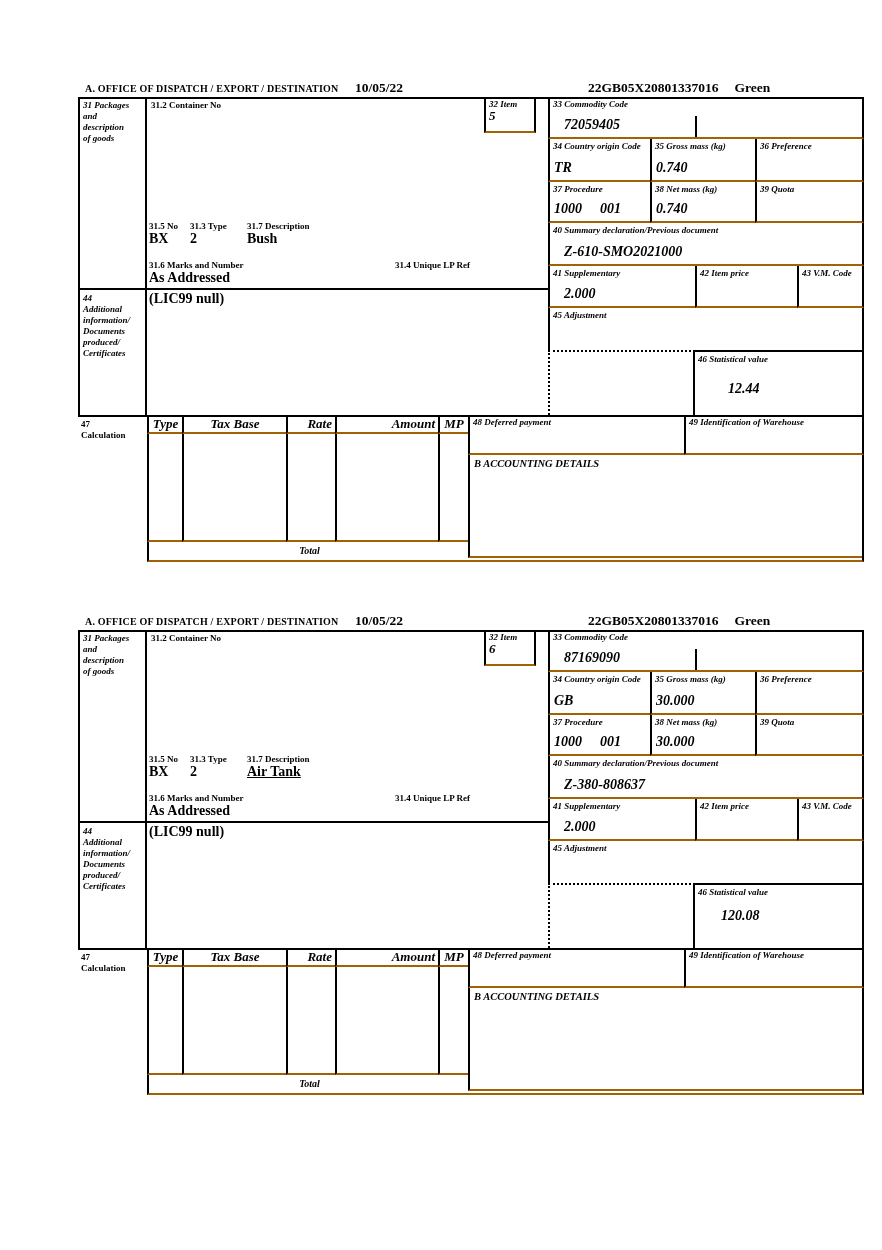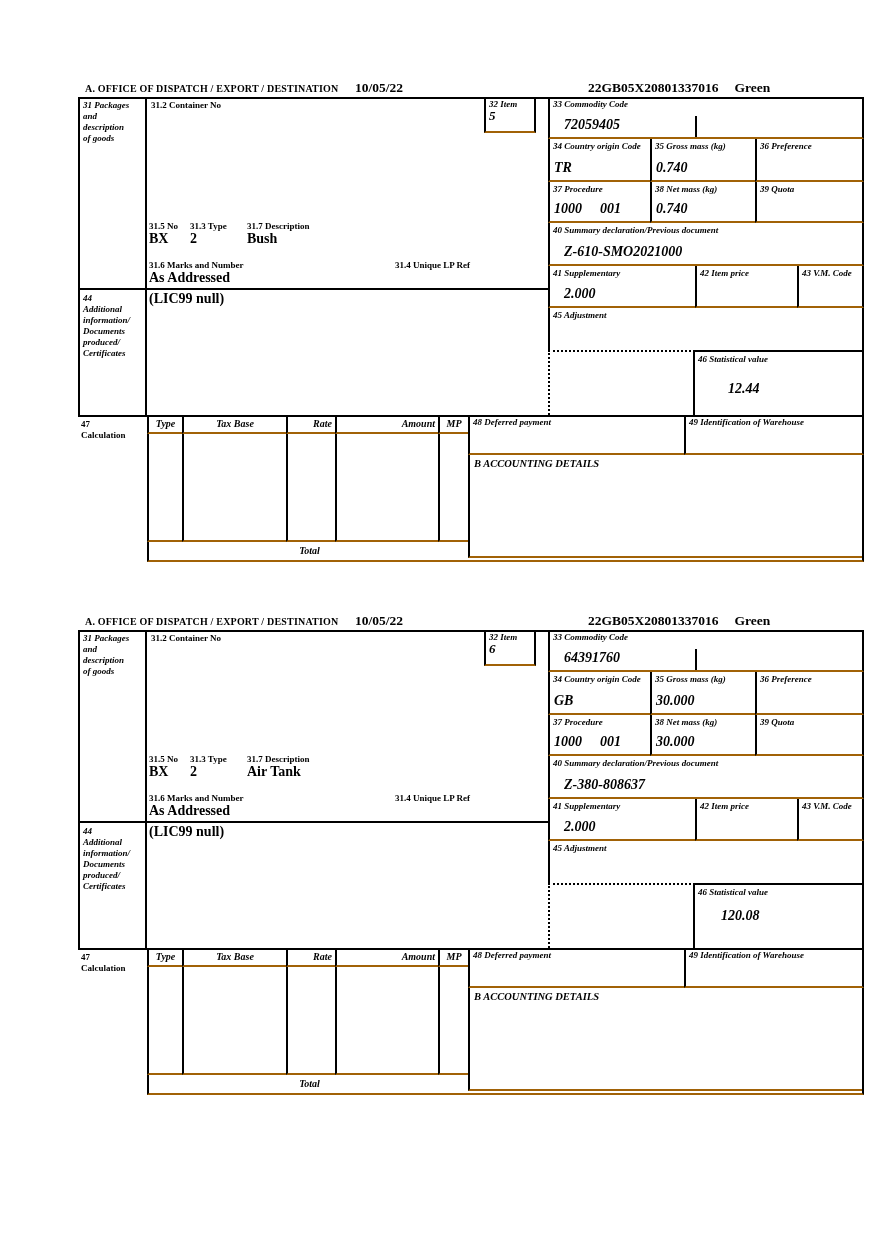--- a/index.html
+++ b/index.html
@@ -20,21 +20,21 @@
   .bb { border-bottom:2px solid #a16207; }
   .bl { border-left:2px solid #000;font-style:italic; }
   .br { border-right:2px solid #000; }
   .dt { border-top:2px dotted #000; }
   .dl { border-left:2px dotted #000; }
   .lbl { font-size:9px; line-height:11px; white-space:nowrap; }
   .pre { white-space:pre-line; }
   .val { font-size:14px; line-height:16px; white-space:nowrap; }
   .cell-lbl { position:absolute; left:3px; top:2px; }
   .cell-val { position:absolute; left:4px; top:21px; }
-  .hdrcell { font-size:10px; line-height:17px; }
+  .hdrcell { font-size:13px; line-height:17px; }
   .center { text-align:center; }
   .right { text-align:right; padding-right:3px; }
   .gap { margin-left:18px; }
 </style>
 </head>
 <body>
 
 <div class="page">
 
   <div class="form" style="top:80px;">
@@ -182,29 +182,29 @@
       <div class="bx lbl" style="left:73px;top:3px;">31.2 Container No</div>
       <div class="bx bl br bb" style="left:406px;top:0;width:52px;height:36px;">
         <span class="cell-lbl lbl">32 Item</span>
         <span class="val" style="position:absolute;left:3px;top:11px;font-size:13px;">6</span>
       </div>
       <div class="bx lbl" style="left:71px;top:124px;">31.5 No</div>
       <div class="bx lbl" style="left:112px;top:124px;">31.3 Type</div>
       <div class="bx lbl" style="left:169px;top:124px;">31.7 Description</div>
       <div class="bx val" style="left:71px;top:134px;">BX</div>
       <div class="bx val" style="left:112px;top:134px;">2</div>
-      <div class="bx val" style="left:169px;top:134px;">Air Tank</div>
+      <div class="bx val" style="left:169px;top:134px;text-decoration:underline;">Air Tank</div>
       <div class="bx lbl" style="left:71px;top:163px;">31.6 Marks and Number</div>
       <div class="bx lbl" style="left:317px;top:163px;">31.4 Unique LP Ref</div>
       <div class="bx val" style="left:71px;top:173px;">As Addressed</div>
       <div class="bx val" style="left:71px;top:194px;">(LIC99 null)</div>
 
       <div class="bx bl bb br" style="left:470px;top:0;width:316px;height:42px;">
         <span class="cell-lbl lbl">33 Commodity Code</span>
-        <span class="val" style="position:absolute;left:14px;top:20px;">64391760</span>
+        <span class="val" style="position:absolute;left:14px;top:20px;">87169090</span>
         <div class="bl" style="position:absolute;left:145px;top:19px;width:0;height:21px;"></div>
       </div>
       <div class="bx bl bb" style="left:470px;top:42px;width:102px;height:43px;">
         <span class="cell-lbl lbl">34 Country origin Code</span>
         <span class="cell-val val">GB</span>
       </div>
       <div class="bx bl bb" style="left:572px;top:42px;width:105px;height:43px;">
         <span class="cell-lbl lbl">35 Gross mass (kg)</span>
         <span class="cell-val val">30.000</span>
       </div>

